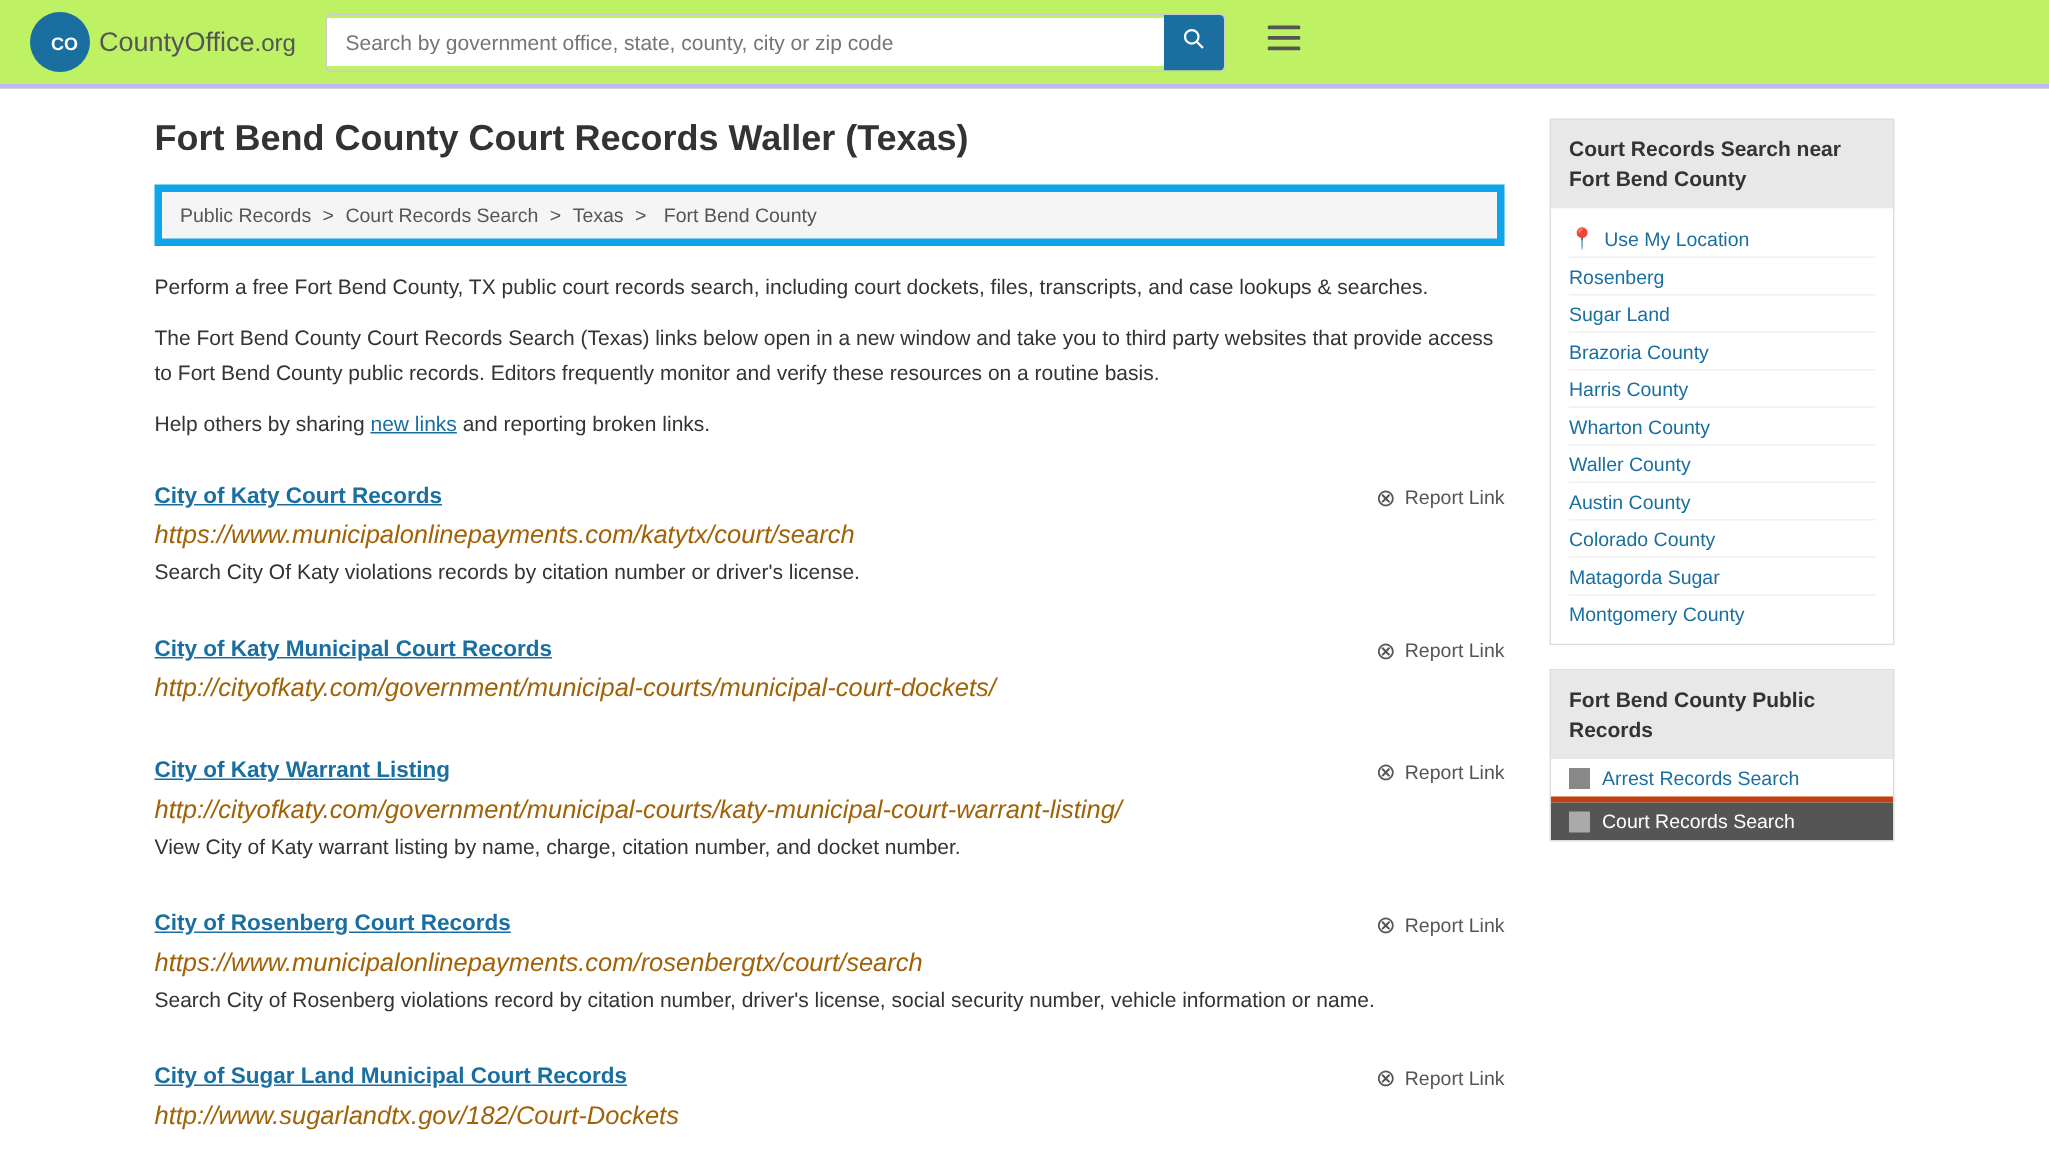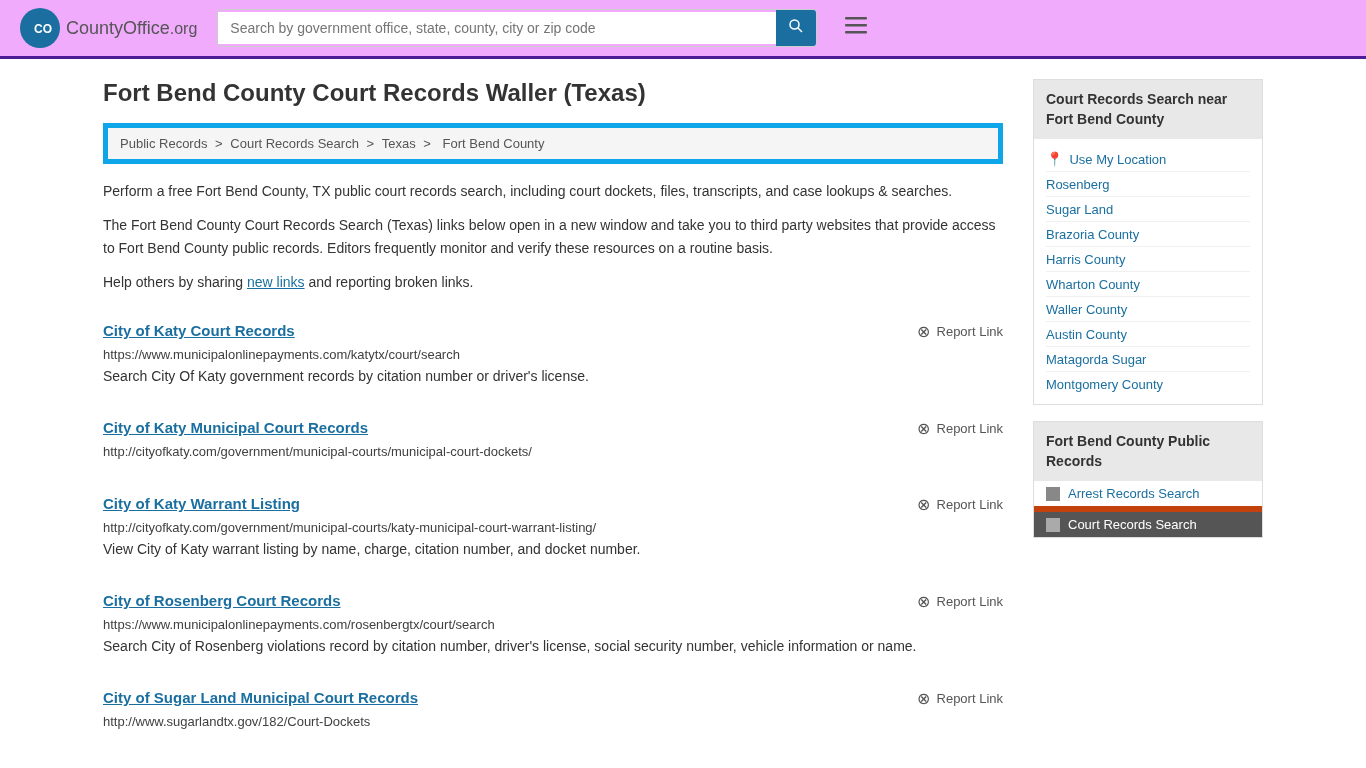--- a/index.html
+++ b/index.html
@@ -1,21 +1,21 @@
 <!DOCTYPE html>
 <html><head>
   <meta charset="utf-8">
   <style>
     * { box-sizing: border-box; margin: 0; padding: 0; }
     body { font-family: Arial, sans-serif; font-size: 14px; color: #333; background: #fff; }
 
     
     #header {
-      background: #f0abfc;
-      border-bottom: 3px solid #4c1d95;
+      background: #bef264;
+      border-bottom: 3px solid #c4b5fd;
       padding: 8px 20px;
       display: flex;
       align-items: center;
       gap: 20px;
     }
     #logo-area {
       display: flex;
       align-items: center;
       gap: 6px;
       text-decoration: none;
@@ -137,23 +137,24 @@
       gap: 6px;
       color: #555;
       font-size: 13px;
       cursor: pointer;
       white-space: nowrap;
     }
     .report-icon {
       font-size: 16px;
     }
     .record-url {
-      color: #404040;
-      font-size: 13px;
+      color: #a16207;
+      font-size: 17px;
       margin-bottom: 4px;
+      font-style: italic;
     }
     .record-desc {
       font-size: 14px;
       color: #333;
       line-height: 1.5;
     }
 
     
     #sidebar {
       width: 230px;
@@ -198,21 +199,21 @@
     }
 
     
     .sidebar-bottom-list {
       list-style: none;
       padding: 0;
       background: #fff;
     }
     .sidebar-bottom-list li {
       padding: 5px 12px;
-      border-bottom: 6px solid #c2410c;
+      border-bottom: 4px solid #c2410c;
       display: flex;
       align-items: center;
       gap: 8px;
       font-size: 13px;
     }
     .sidebar-bottom-list li:last-child { border-bottom: none; }
     .sidebar-bottom-list a {
       color: #1a6fa0;
       text-decoration: none;
     }
@@ -291,21 +292,21 @@
     <div id="records-list">
         <div class="record-item">
       <div class="record-header">
         <a class="record-title" href="#">City of Katy Court Records</a>
         <div class="report-link">
           <span class="report-icon">⊗</span>
           <span>Report Link</span>
         </div>
       </div>
       <div class="record-url">https://www.municipalonlinepayments.com/katytx/court/search</div>
-      <div class="record-desc">Search City Of Katy government records by citation number or driver's license.</div>
+      <div class="record-desc">Search City Of Katy violations records by citation number or driver's license.</div>
     </div>
         <div class="record-item">
       <div class="record-header">
         <a class="record-title" href="#">City of Katy Municipal Court Records</a>
         <div class="report-link">
           <span class="report-icon">⊗</span>
           <span>Report Link</span>
         </div>
       </div>
       <div class="record-url">http://cityofkaty.com/government/municipal-courts/municipal-court-dockets/</div>
@@ -357,20 +358,21 @@
         <a href="#">Use My Location</a>
       </div>
           </li>
           <li><a href="#">Rosenberg</a></li>
           <li><a href="#">Sugar Land</a></li>
           <li><a href="#">Brazoria County</a></li>
           <li><a href="#">Harris County</a></li>
           <li><a href="#">Wharton County</a></li>
           <li><a href="#">Waller County</a></li>
           <li><a href="#">Austin County</a></li>
+          <li><a href="#">Colorado County</a></li>
           <li><a href="#">Matagorda Sugar</a></li>
           <li><a href="#">Montgomery County</a></li>
         </ul>
     </div>
 
     <div class="sidebar-section">
       <div class="sidebar-section-header">Fort Bend County Public Records</div>
       <ul class="sidebar-bottom-list" id="public-records-list">
           <li>
         <span class="list-icon icon-grey"></span>

